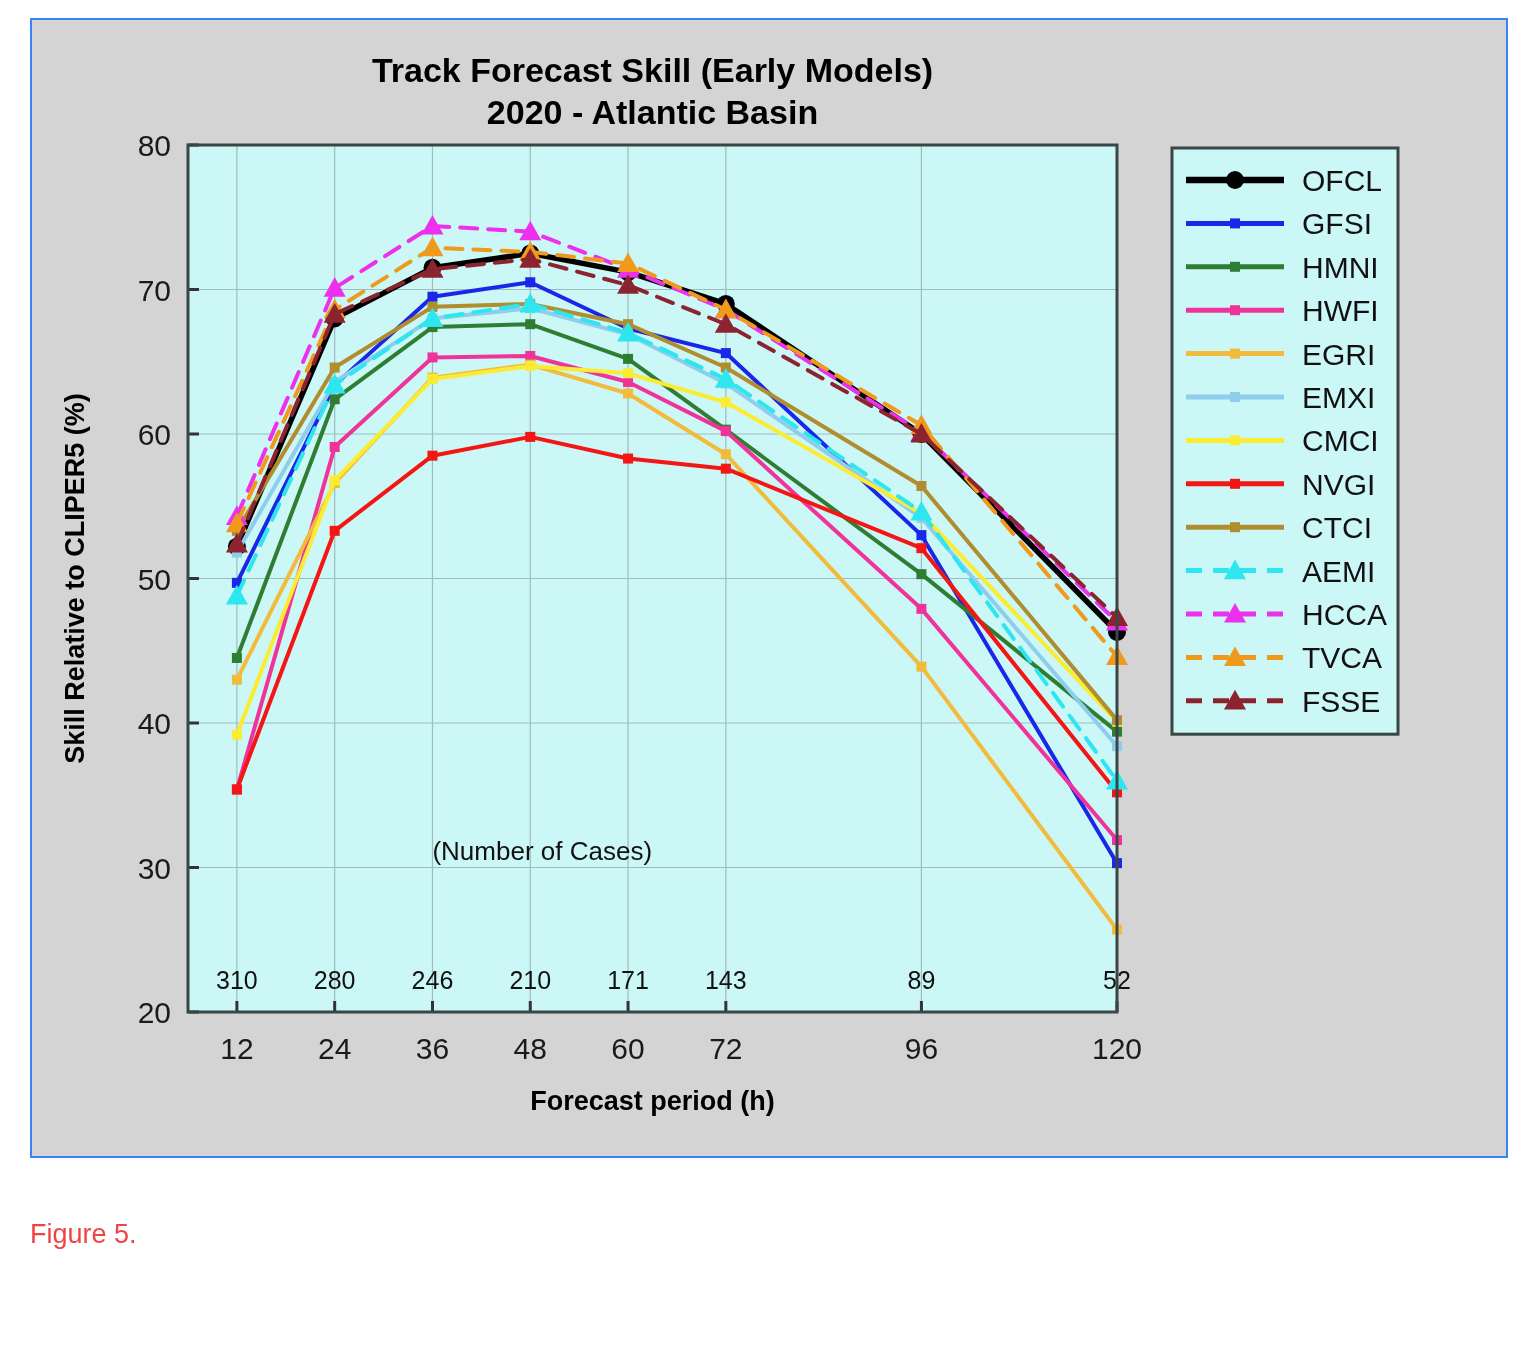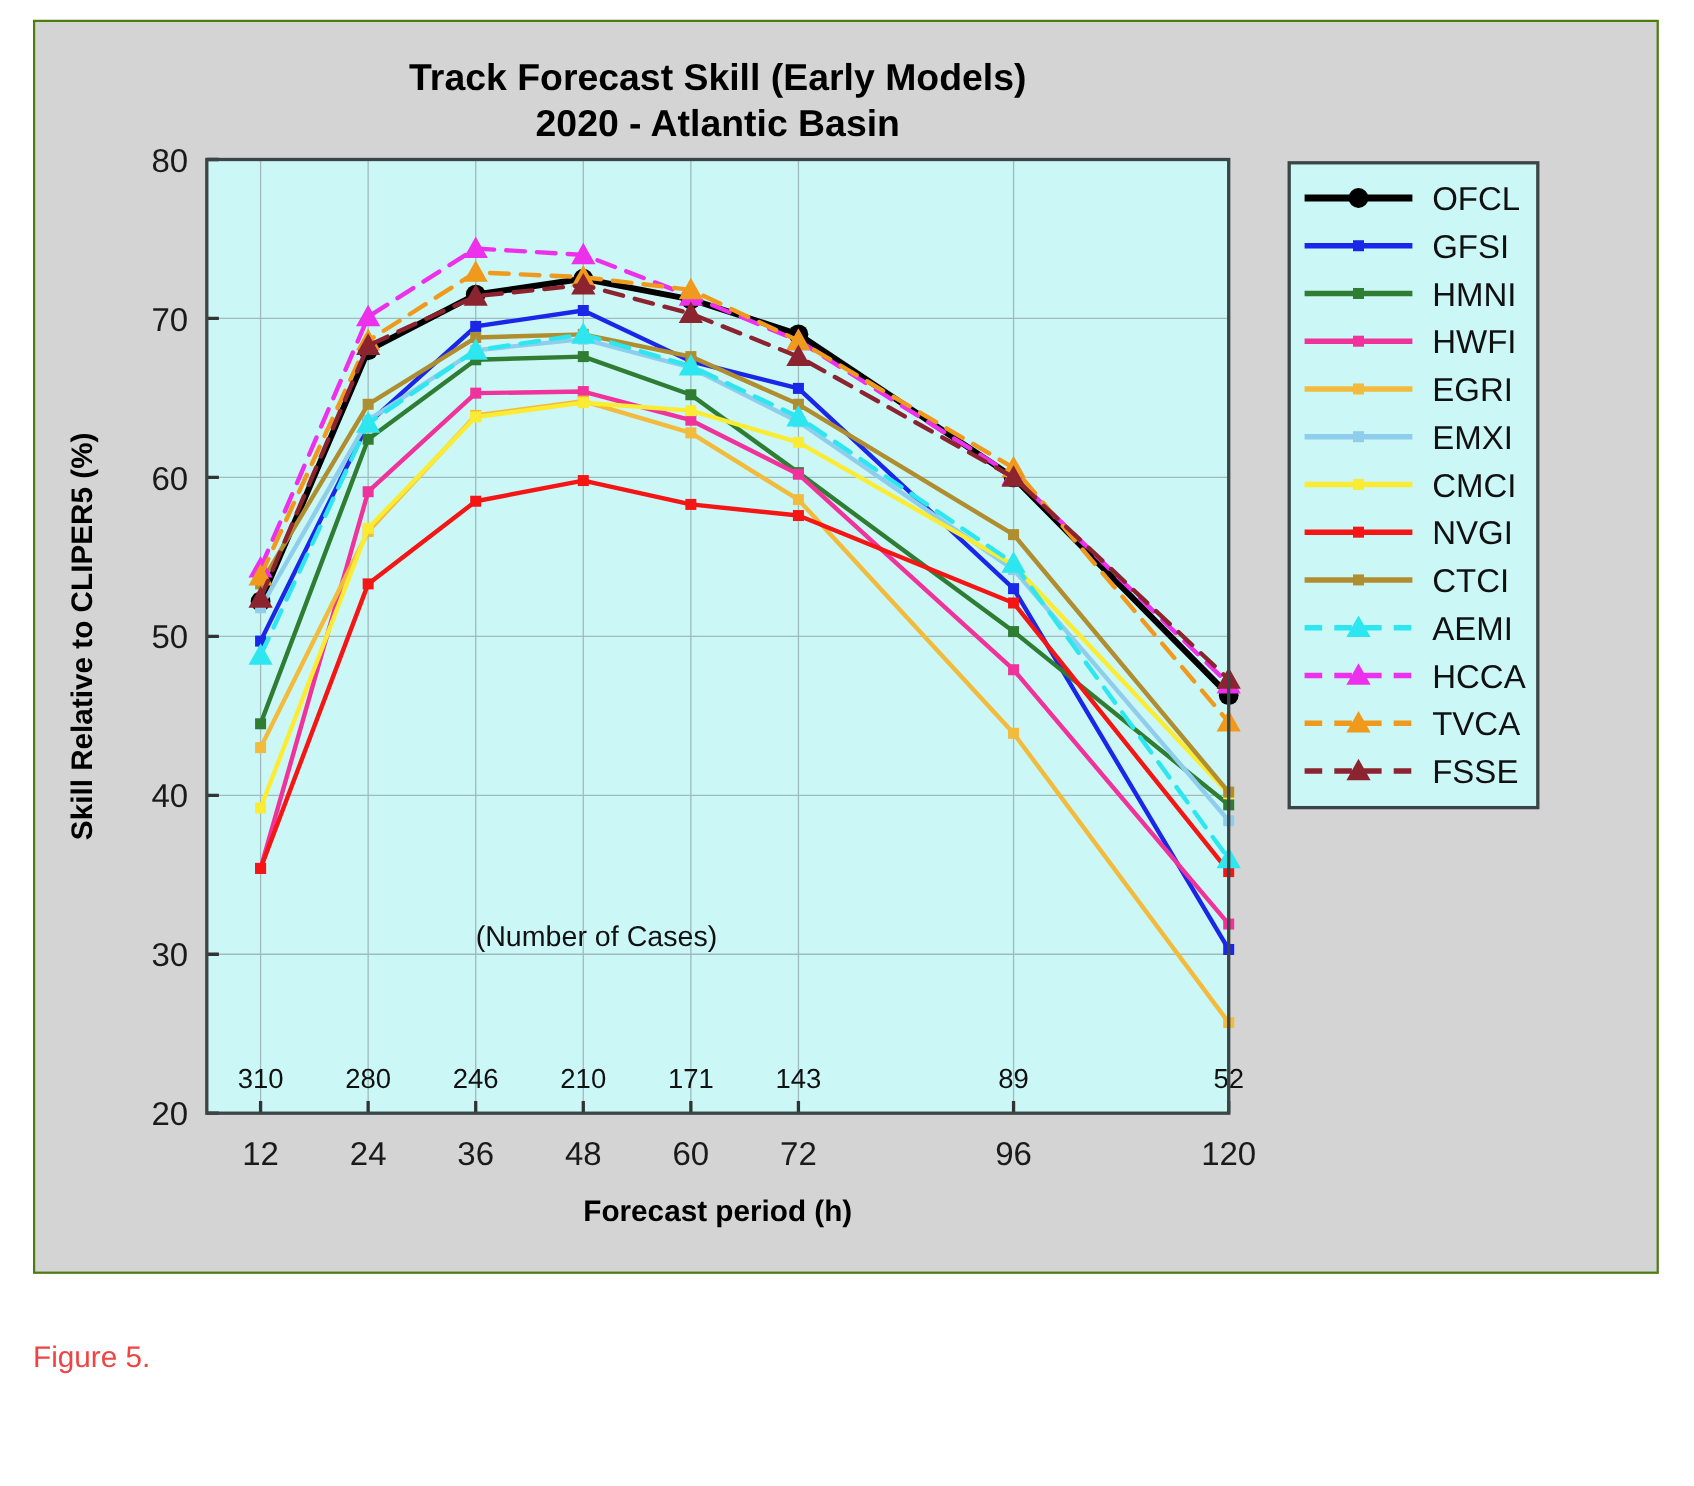--- a/index.html
+++ b/index.html
@@ -1,19 +1,19 @@
 <!DOCTYPE html>
 <html><head>
 <meta charset="utf-8">
 <style>
   html,body{margin:0;padding:0;background:#ffffff;}
   body{width:1540px;height:1351px;font-family:"Liberation Sans",sans-serif;overflow:hidden;}
   #figure-frame{
     position:absolute;left:30px;top:18px;width:1478px;height:1140px;
-    background:#d4d4d4;border:2px solid #4d7c0f;box-sizing:border-box;
+    background:#d4d4d4;border:2px solid #3b82f6;box-sizing:border-box;
   }
   #chart-svg{position:absolute;left:0;top:0;}
   .ttl{font-weight:bold;font-size:34px;fill:#000;font-family:"Liberation Sans",sans-serif;}
   .axlabel{font-weight:bold;font-size:27px;fill:#000;font-family:"Liberation Sans",sans-serif;}
   .tick{font-size:30px;fill:#1a1a1a;font-family:"Liberation Sans",sans-serif;}
   .ncase{font-size:25px;fill:#111;font-family:"Liberation Sans",sans-serif;}
   .ncaption{font-size:26px;fill:#111;font-family:"Liberation Sans",sans-serif;}
   .legtext{font-size:30px;fill:#111;font-family:"Liberation Sans",sans-serif;}
   #caption-block{
     position:absolute;left:30px;top:1215px;width:1490px;

